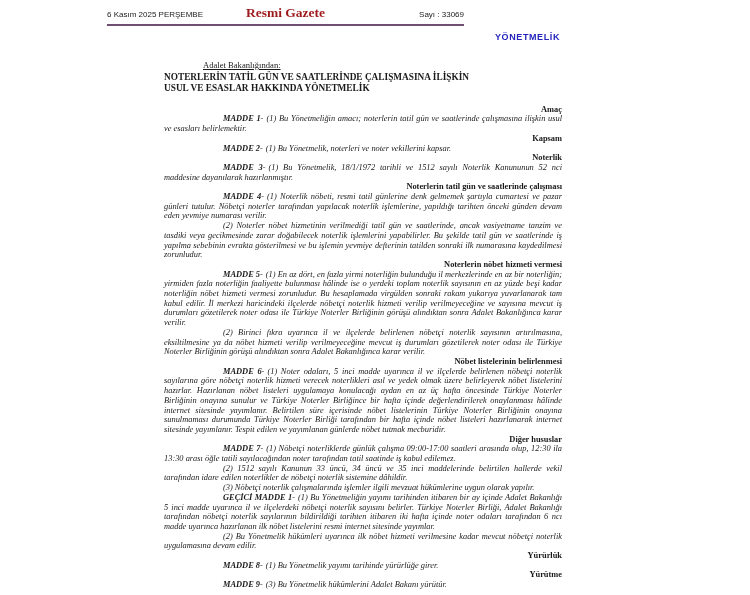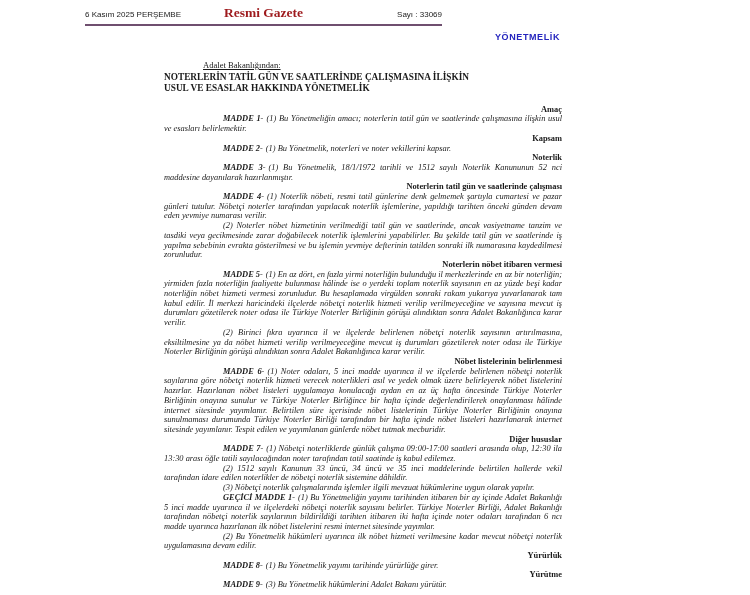--- a/index.html
+++ b/index.html
@@ -8,21 +8,21 @@
     width:750px;height:595px;
     background:var(--bg,#fff);
     color:var(--text,#1a1a1a);
     font-family:"Liberation Serif",serif;
     overflow:hidden;
     box-sizing:border-box;
     padding-top:5px;
   }
   
   .masthead{
-    margin-left:85px;width:357px;
+    margin-left:107px;width:357px;
     display:flex;align-items:baseline;justify-content:center;
     border-bottom:2px solid var(--rule,#6f4f6f);
     padding-bottom:3px;
   }
   .masthead .side{
     flex:1 1 0;
     font-family:"Liberation Sans",sans-serif;
     font-size:8px;color:#222;white-space:nowrap;
   }
   .masthead .side.right{text-align:right;}
@@ -83,21 +83,21 @@
     <div class="doc-body">
         <div class="h">Amaç</div>
         <p><b class="lead">MADDE 1-</b><span>(1) Bu Yönetmeliğin amacı; noterlerin tatil gün ve saatlerinde çalışmasına ilişkin usul ve esasları belirlemektir.</span></p>
         <div class="h">Kapsam</div>
         <p><b class="lead">MADDE 2-</b><span>(1) Bu Yönetmelik, noterleri ve noter vekillerini kapsar.</span></p>
         <div class="h">Noterlik</div>
         <p><b class="lead">MADDE 3-</b><span>(1) Bu Yönetmelik, 18/1/1972 tarihli ve 1512 sayılı Noterlik Kanununun 52 nci maddesine dayanılarak hazırlanmıştır.</span></p>
         <div class="h">Noterlerin tatil gün ve saatlerinde çalışması</div>
         <p><b class="lead">MADDE 4-</b><span>(1) Noterlik nöbeti, resmi tatil günlerine denk gelmemek şartıyla cumartesi ve pazar günleri tutulur. Nöbetçi noterler tarafından yapılacak noterlik işlemlerine, yapıldığı tarihten önceki günden devam eden yevmiye numarası verilir.</span></p>
         <p><b class="lead"></b><span>(2) Noterler nöbet hizmetinin verilmediği tatil gün ve saatlerinde, ancak vasiyetname tanzim ve tasdiki veya gecikmesinde zarar doğabilecek noterlik işlemlerini yapabilirler. Bu şekilde tatil gün ve saatlerinde iş yapılma sebebinin evrakta gösterilmesi ve bu işlemin yevmiye defterinin tatilden sonraki ilk numarasına kaydedilmesi zorunludur.</span></p>
-        <div class="h">Noterlerin nöbet itibaren vermesi</div>
+        <div class="h">Noterlerin nöbet hizmeti vermesi</div>
         <p><b class="lead">MADDE 5-</b><span>(1) En az dört, en fazla yirmi noterliğin bulunduğu il merkezlerinde en az bir noterliğin; yirmiden fazla noterliğin faaliyette bulunması hâlinde ise o yerdeki toplam noterlik sayısının en az yüzde beşi kadar noterliğin nöbet hizmeti vermesi zorunludur. Bu hesaplamada virgülden sonraki rakam yukarıya yuvarlanarak tam kabul edilir. İl merkezi haricindeki ilçelerde nöbetçi noterlik hizmeti verilip verilmeyeceğine ve sayısına mevcut iş durumları gözetilerek noter odası ile Türkiye Noterler Birliğinin görüşü alındıktan sonra Adalet Bakanlığınca karar verilir.</span></p>
         <p><b class="lead"></b><span>(2) Birinci fıkra uyarınca il ve ilçelerde belirlenen nöbetçi noterlik sayısının artırılmasına, eksiltilmesine ya da nöbet hizmeti verilip verilmeyeceğine mevcut iş durumları gözetilerek noter odası ile Türkiye Noterler Birliğinin görüşü alındıktan sonra Adalet Bakanlığınca karar verilir.</span></p>
         <div class="h">Nöbet listelerinin belirlenmesi</div>
         <p><b class="lead">MADDE 6-</b><span>(1) Noter odaları, 5 inci madde uyarınca il ve ilçelerde belirlenen nöbetçi noterlik sayılarına göre nöbetçi noterlik hizmeti verecek noterlikleri asıl ve yedek olmak üzere belirleyerek nöbet listelerini hazırlar. Hazırlanan nöbet listeleri uygulamaya konulacağı aydan en az üç hafta öncesinde Türkiye Noterler Birliğinin onayına sunulur ve Türkiye Noterler Birliğince bir hafta içinde değerlendirilerek onaylanması hâlinde internet sitesinde yayımlanır. Belirtilen süre içerisinde nöbet listelerinin Türkiye Noterler Birliğinin onayına sunulmaması durumunda Türkiye Noterler Birliği tarafından bir hafta içinde nöbet listeleri hazırlanarak internet sitesinde yayımlanır. Tespit edilen ve yayımlanan günlerde nöbet tutmak mecburidir.</span></p>
         <div class="h">Diğer hususlar</div>
         <p><b class="lead">MADDE 7-</b><span>(1) Nöbetçi noterliklerde günlük çalışma 09:00-17:00 saatleri arasında olup, 12:30 ila 13:30 arası öğle tatili sayılacağından noter tarafından tatil saatinde iş kabul edilemez.</span></p>
         <p><b class="lead"></b><span>(2) 1512 sayılı Kanunun 33 üncü, 34 üncü ve 35 inci maddelerinde belirtilen hallerde vekil tarafından idare edilen noterlikler de nöbetçi noterlik sistemine dâhildir.</span></p>
         <p><b class="lead"></b><span>(3) Nöbetçi noterlik çalışmalarında işlemler ilgili mevzuat hükümlerine uygun olarak yapılır.</span></p>
         <p><b class="lead">GEÇİCİ MADDE 1-</b><span>(1) Bu Yönetmeliğin yayımı tarihinden itibaren bir ay içinde Adalet Bakanlığı 5 inci madde uyarınca il ve ilçelerdeki nöbetçi noterlik sayısını belirler. Türkiye Noterler Birliği, Adalet Bakanlığı tarafından nöbetçi noterlik sayılarının bildirildiği tarihten itibaren iki hafta içinde noter odaları tarafından 6 ncı madde uyarınca hazırlanan ilk nöbet listelerini resmi internet sitesinde yayımlar.</span></p>
         <p><b class="lead"></b><span>(2) Bu Yönetmelik hükümleri uyarınca ilk nöbet hizmeti verilmesine kadar mevcut nöbetçi noterlik uygulamasına devam edilir.</span></p>

